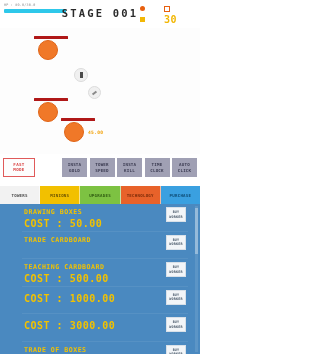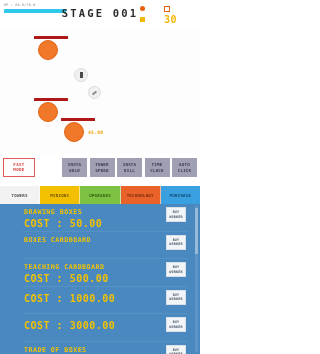--- a/index.html
+++ b/index.html
@@ -299,21 +299,21 @@
         <div class="panel-row">
           <div class="row-title">DRAWING BOXES</div>
           <div class="row-cost">COST : 50.00</div>
           <div class="buy-btn">
             <span>BUY</span>
             <span>WORKER</span>
           </div>
           <div class="row-divider"></div>
         </div>
         <div class="panel-row">
-          <div class="row-title">BOXES CARDBOARD</div>
+          <div class="row-title">TRADE CARDBOARD</div>
           <div class="buy-btn">
             <span>BUY</span>
             <span>WORKER</span>
           </div>
           <div class="row-divider"></div>
         </div>
         <div class="panel-row">
           <div class="row-title">TEACHING CARDBOARD</div>
           <div class="row-cost">COST : 500.00</div>
           <div class="buy-btn">

